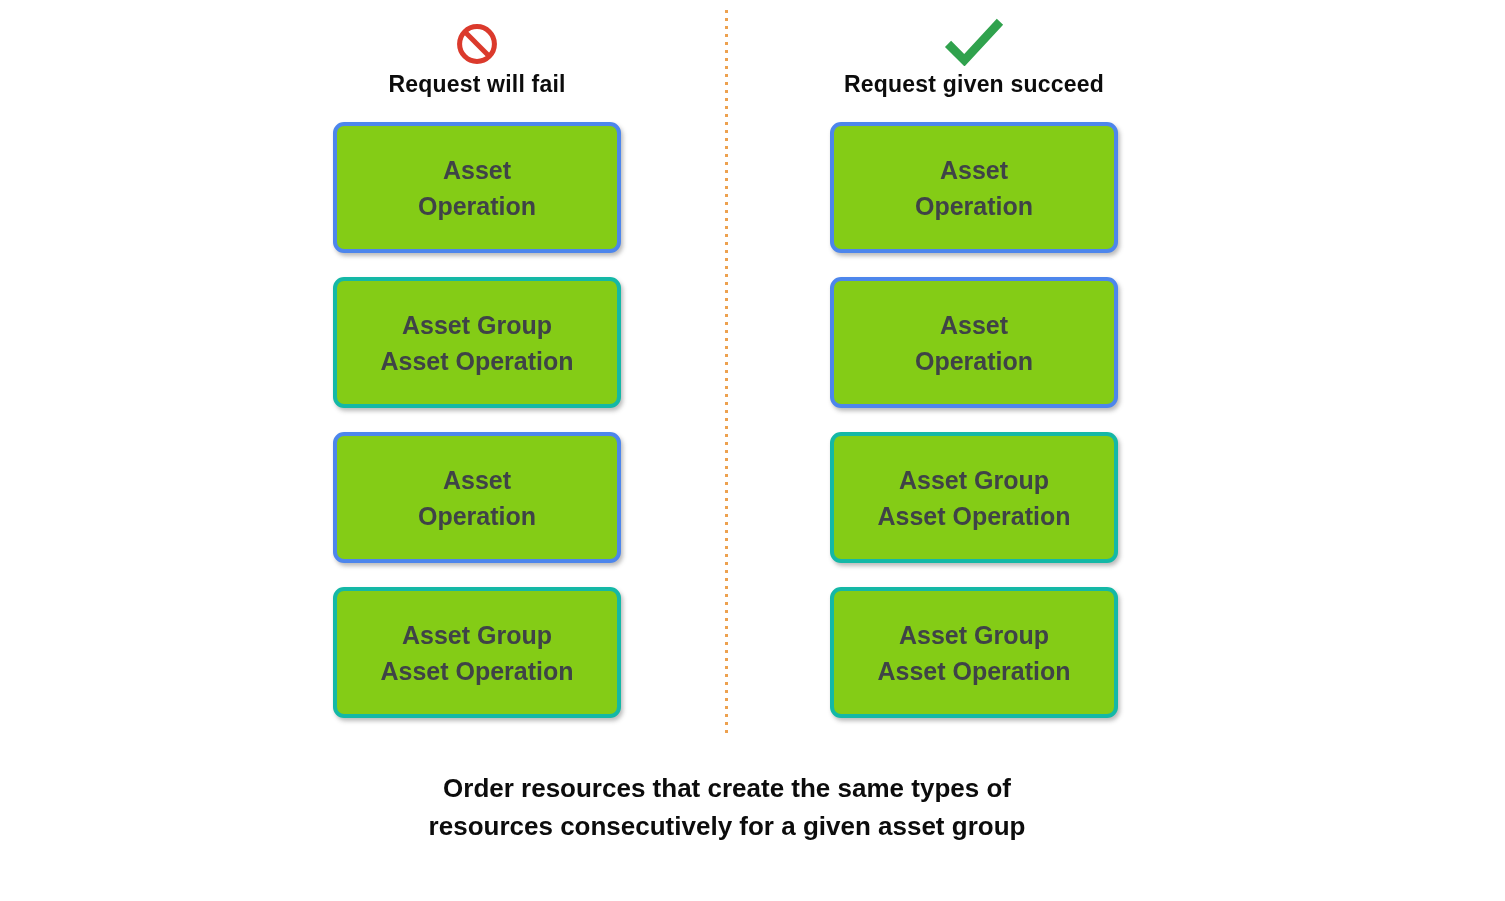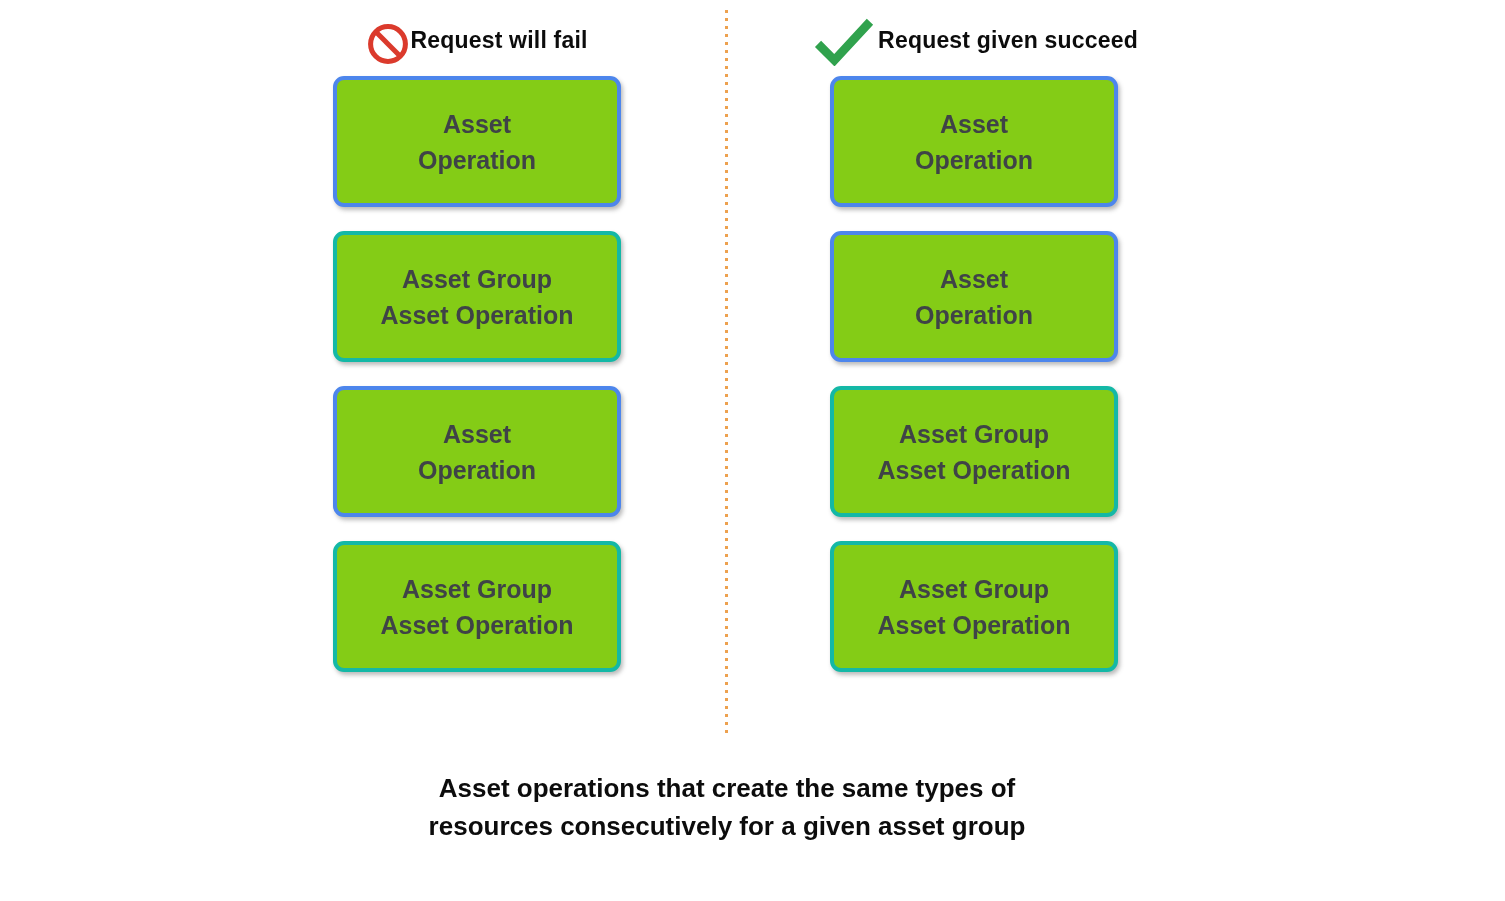--- a/index.html
+++ b/index.html
@@ -21,22 +21,23 @@
     width: 288px;
     display: flex;
     flex-direction: column;
     align-items: center;
   }
   .column-fail { left: 333px; }
   .column-succeed { left: 830px; }
 
   .col-header {
     display: flex;
+    flex-direction: column;
     align-items: center;
-    margin-bottom: 10px;
+    margin-bottom: 24px;
   }
   .icon-wrap {
     height: 56px;
     display: flex;
     align-items: flex-end;
     justify-content: center;
   }
   .col-title {
     margin-top: 5px;
     font-size: 23px;
@@ -150,17 +151,17 @@
       <div class="box-line">Asset Group</div>
       <div class="box-line">Asset Operation</div>
     </div>
     <div class="box box-orange">
       <div class="box-line">Asset Group</div>
       <div class="box-line">Asset Operation</div>
     </div>
   </div>
 
   <div class="caption">
-    <div>Asset operations that create the same types of</div>
+    <div>Order resources that create the same types of</div>
     <div>resources consecutively for a given asset group</div>
   </div>
 
 </div>
 
 </body></html>

